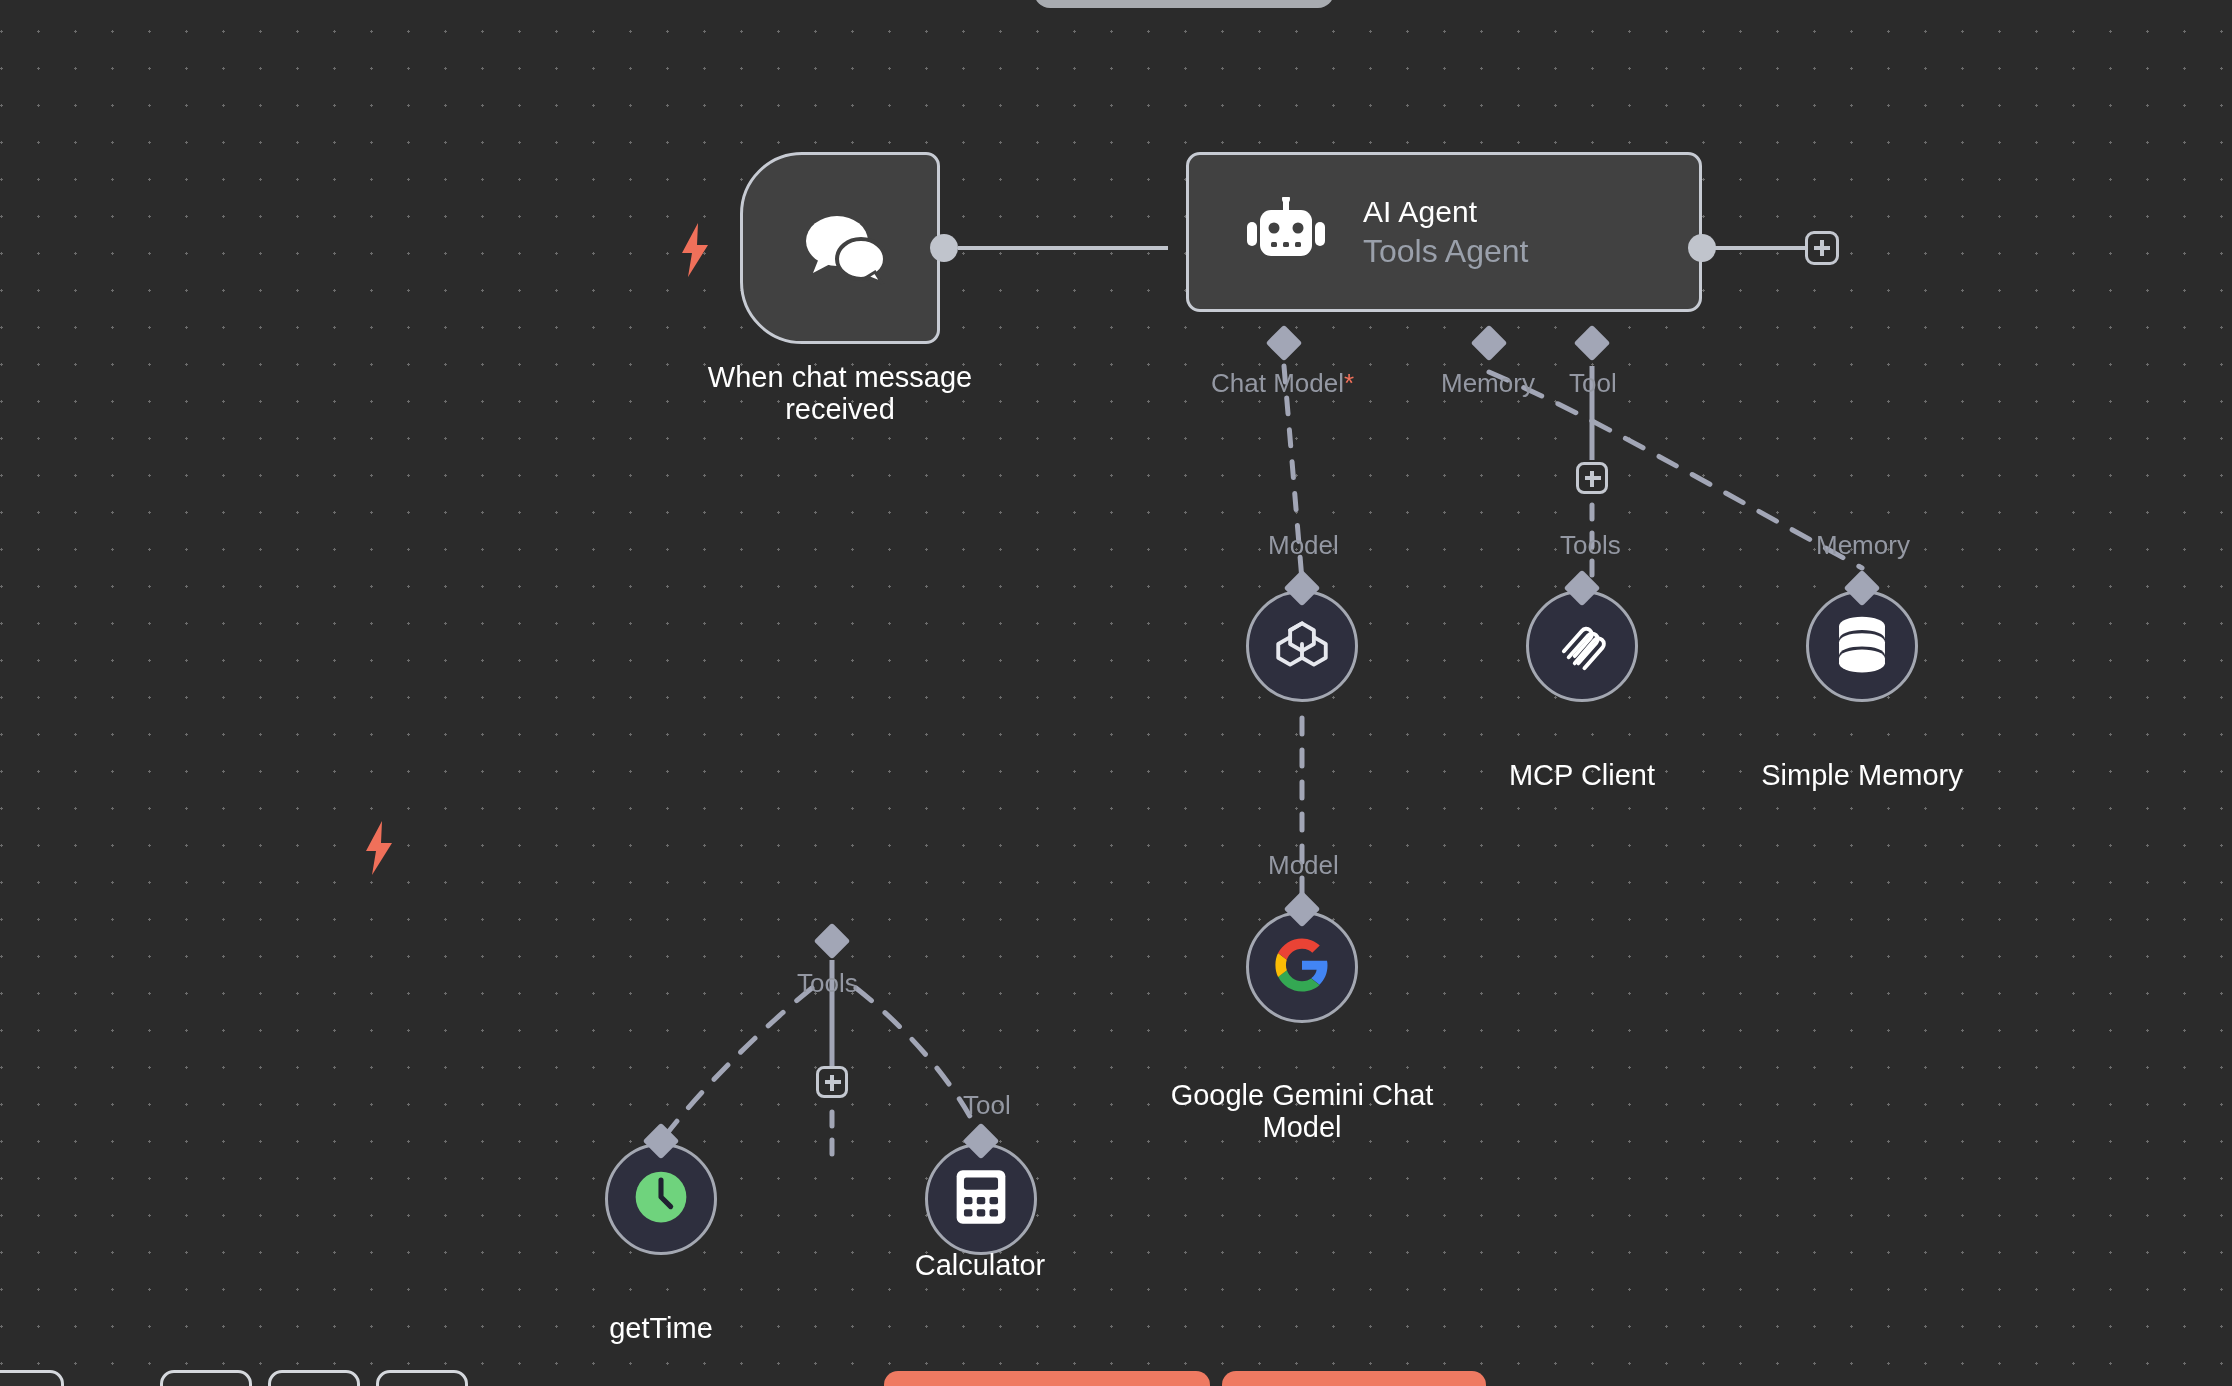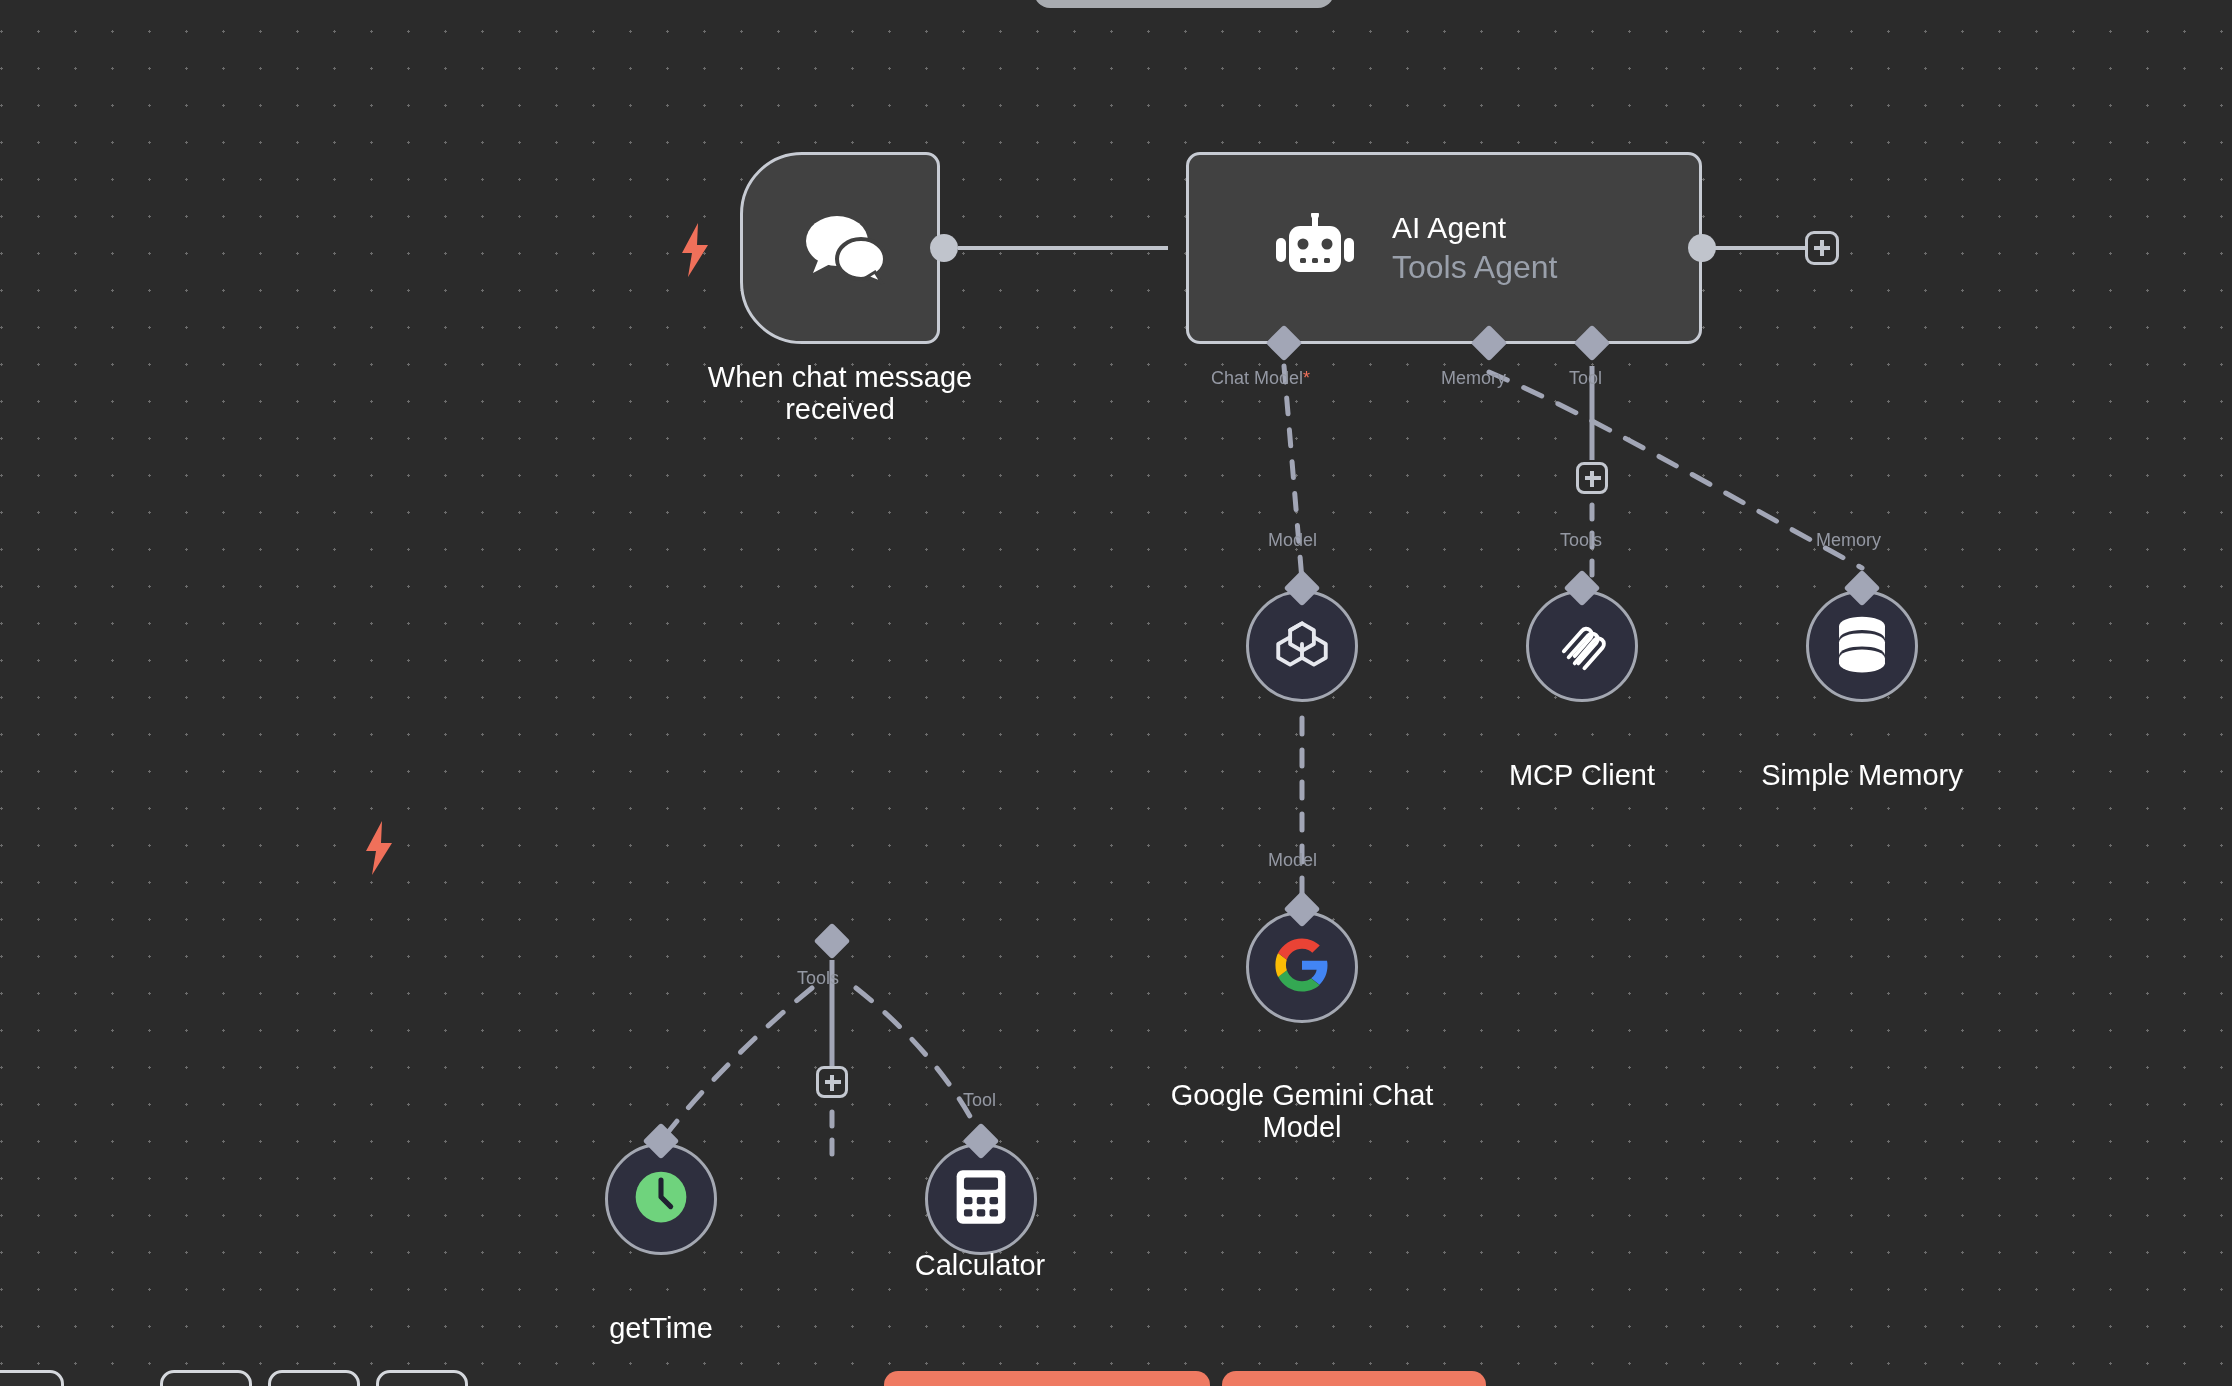--- a/index.html
+++ b/index.html
@@ -110,21 +110,21 @@
   }
   .plus-btn::before { left: 50%; top: 6px; width: 4px; height: 16px; margin-left: -2px; }
   .plus-btn::after  { top: 50%; left: 6px; height: 4px; width: 16px; margin-top: -2px; }
 
   .plus-btn.small { width: 32px; height: 32px; border-radius: 8px; }
 
   
   .port-label {
     position: absolute;
     color: #9498a3;
-    font-size: 18px;
+    font-size: 26px;
     white-space: nowrap;
     z-index: 6;
   }
   .req-star { color: #f0705a; }
 
   
   .bolt { position: absolute; z-index: 6; }
 
   
   .edge-pill {
@@ -187,21 +187,21 @@
   </div>
   <div class="bolt" style="left:678px; top:222px;">
     <svg width="34" height="56" viewBox="0 0 34 56">
       <path d="M20 1 L4 31 L14 31 L10 55 L30 23 L19 23 Z" fill="#f0705a"></path>
     </svg>
   </div>
   <div class="out-dot" style="left:930px; top:234px;"></div>
   <div class="caption" style="left:640px; top:362px; width:400px;">When chat message
 received</div>
 
-  <div class="node plain" style="left:1186px; top:152px; width:516px; height:192px; padding-left:87px;">
+  <div class="node plain" style="left:1186px; top:152px; width:516px; height:160px; padding-left:58px;">
     <div class="node-icon">
       <svg width="78" height="70" viewBox="0 0 78 70">
         <rect x="36" y="0" width="6" height="13" fill="#fff"></rect>
         <circle cx="39" cy="2" r="4" fill="#fff"></circle>
         <rect x="13" y="13" width="52" height="46" rx="11" fill="#fff"></rect>
         <rect x="0" y="25" width="10" height="24" rx="5" fill="#fff"></rect>
         <rect x="68" y="25" width="10" height="24" rx="5" fill="#fff"></rect>
         <circle cx="27" cy="31" r="5.5" fill="#414141"></circle>
         <circle cx="51" cy="31" r="5.5" fill="#414141"></circle>
         <rect x="24" y="45" width="6" height="5" rx="1.5" fill="#414141"></rect>

